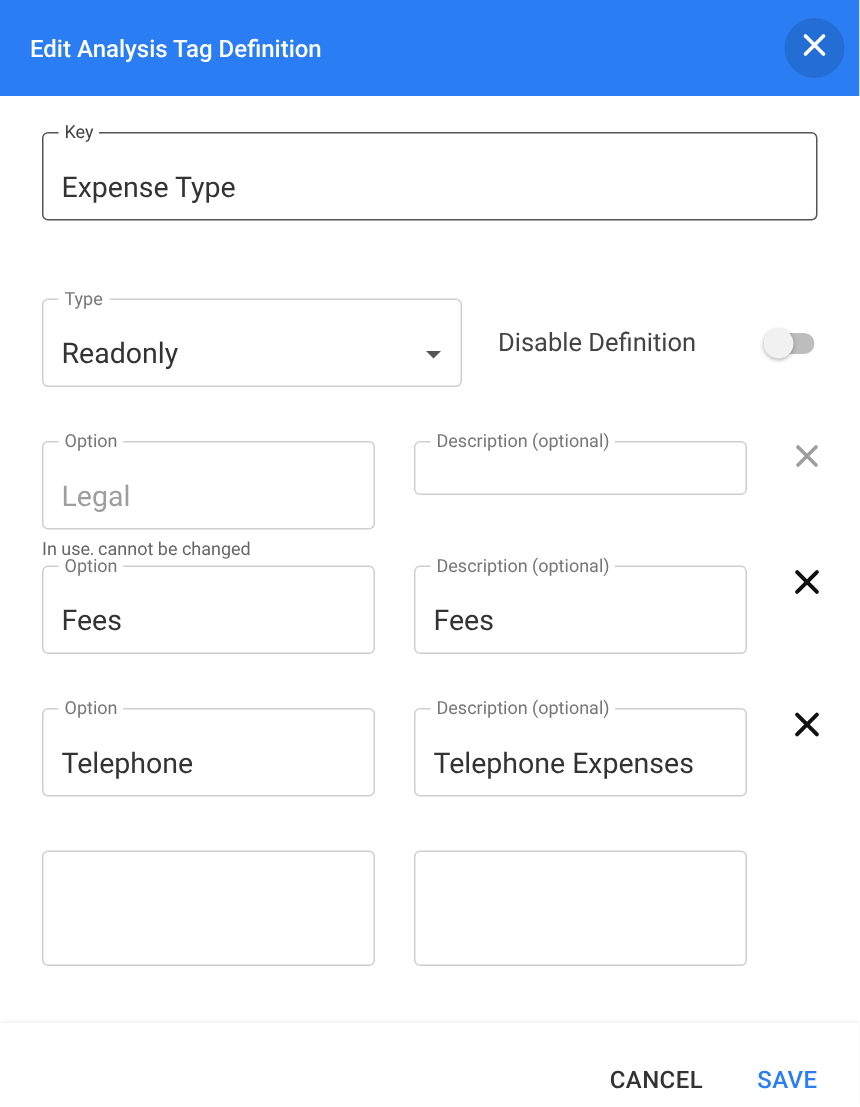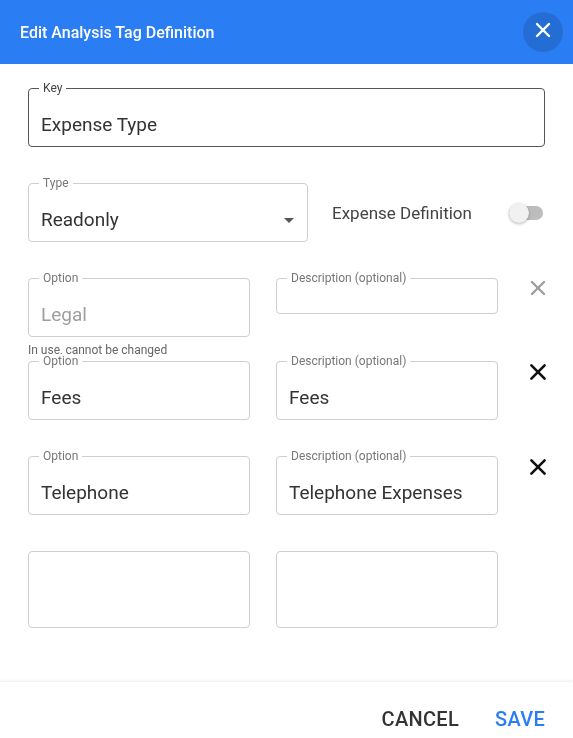--- a/index.html
+++ b/index.html
@@ -62,21 +62,21 @@
       border: none;
       outline: none;
       width: 100%;
       background: transparent;
       font-family: inherit;
     }
     .row-type {
       display: flex;
       align-items: center;
       gap: 24px;
-      margin-top: 36px;
+      margin-top: 52px;
     }
     .type-field {
       flex: 0 0 280px;
       display: flex;
       align-items: center;
       justify-content: space-between;
     }
     .dropdown-icon svg { fill: #555; }
     .disable-wrap {
       display: flex;
@@ -143,21 +143,21 @@
       height: 56px;
       background: #fff;
       display: flex;
       align-items: center;
       justify-content: flex-end;
       gap: 28px;
       padding: 0 24px;
       box-shadow: 0 -1px 3px rgba(0,0,0,0.08);
     }
     .footer-btn {
-      font-size: 20px;
+      font-size: 16px;
       font-weight: 500;
       letter-spacing: 0.3px;
       cursor: pointer;
       padding: 8px 4px;
       margin-top: 18px;
     }
     .footer-btn.cancel { color: #333; }
     .footer-btn.save { color: #2A7DF2; }
   </style>
 </head>
@@ -186,21 +186,21 @@
     <div class="field type-field">
       <span class="field-label">Type</span>
       <span class="field-value">Readonly</span>
       <span class="dropdown-icon">
         <svg width="12" height="8" viewBox="0 0 12 8">
             <path d="M1 1 L6 6 L11 1 Z"></path>
           </svg>
       </span>
     </div>
     <div class="disable-wrap">
-      <span class="disable-label">Expense Definition</span>
+      <span class="disable-label">Disable Definition</span>
       <div class="toggle">
         <div class="toggle-track"></div>
         <div class="toggle-thumb"></div>
       </div>
     </div>
   </div>
 
   <div class="option-row">
     <div class="col">
       <div class="field">

